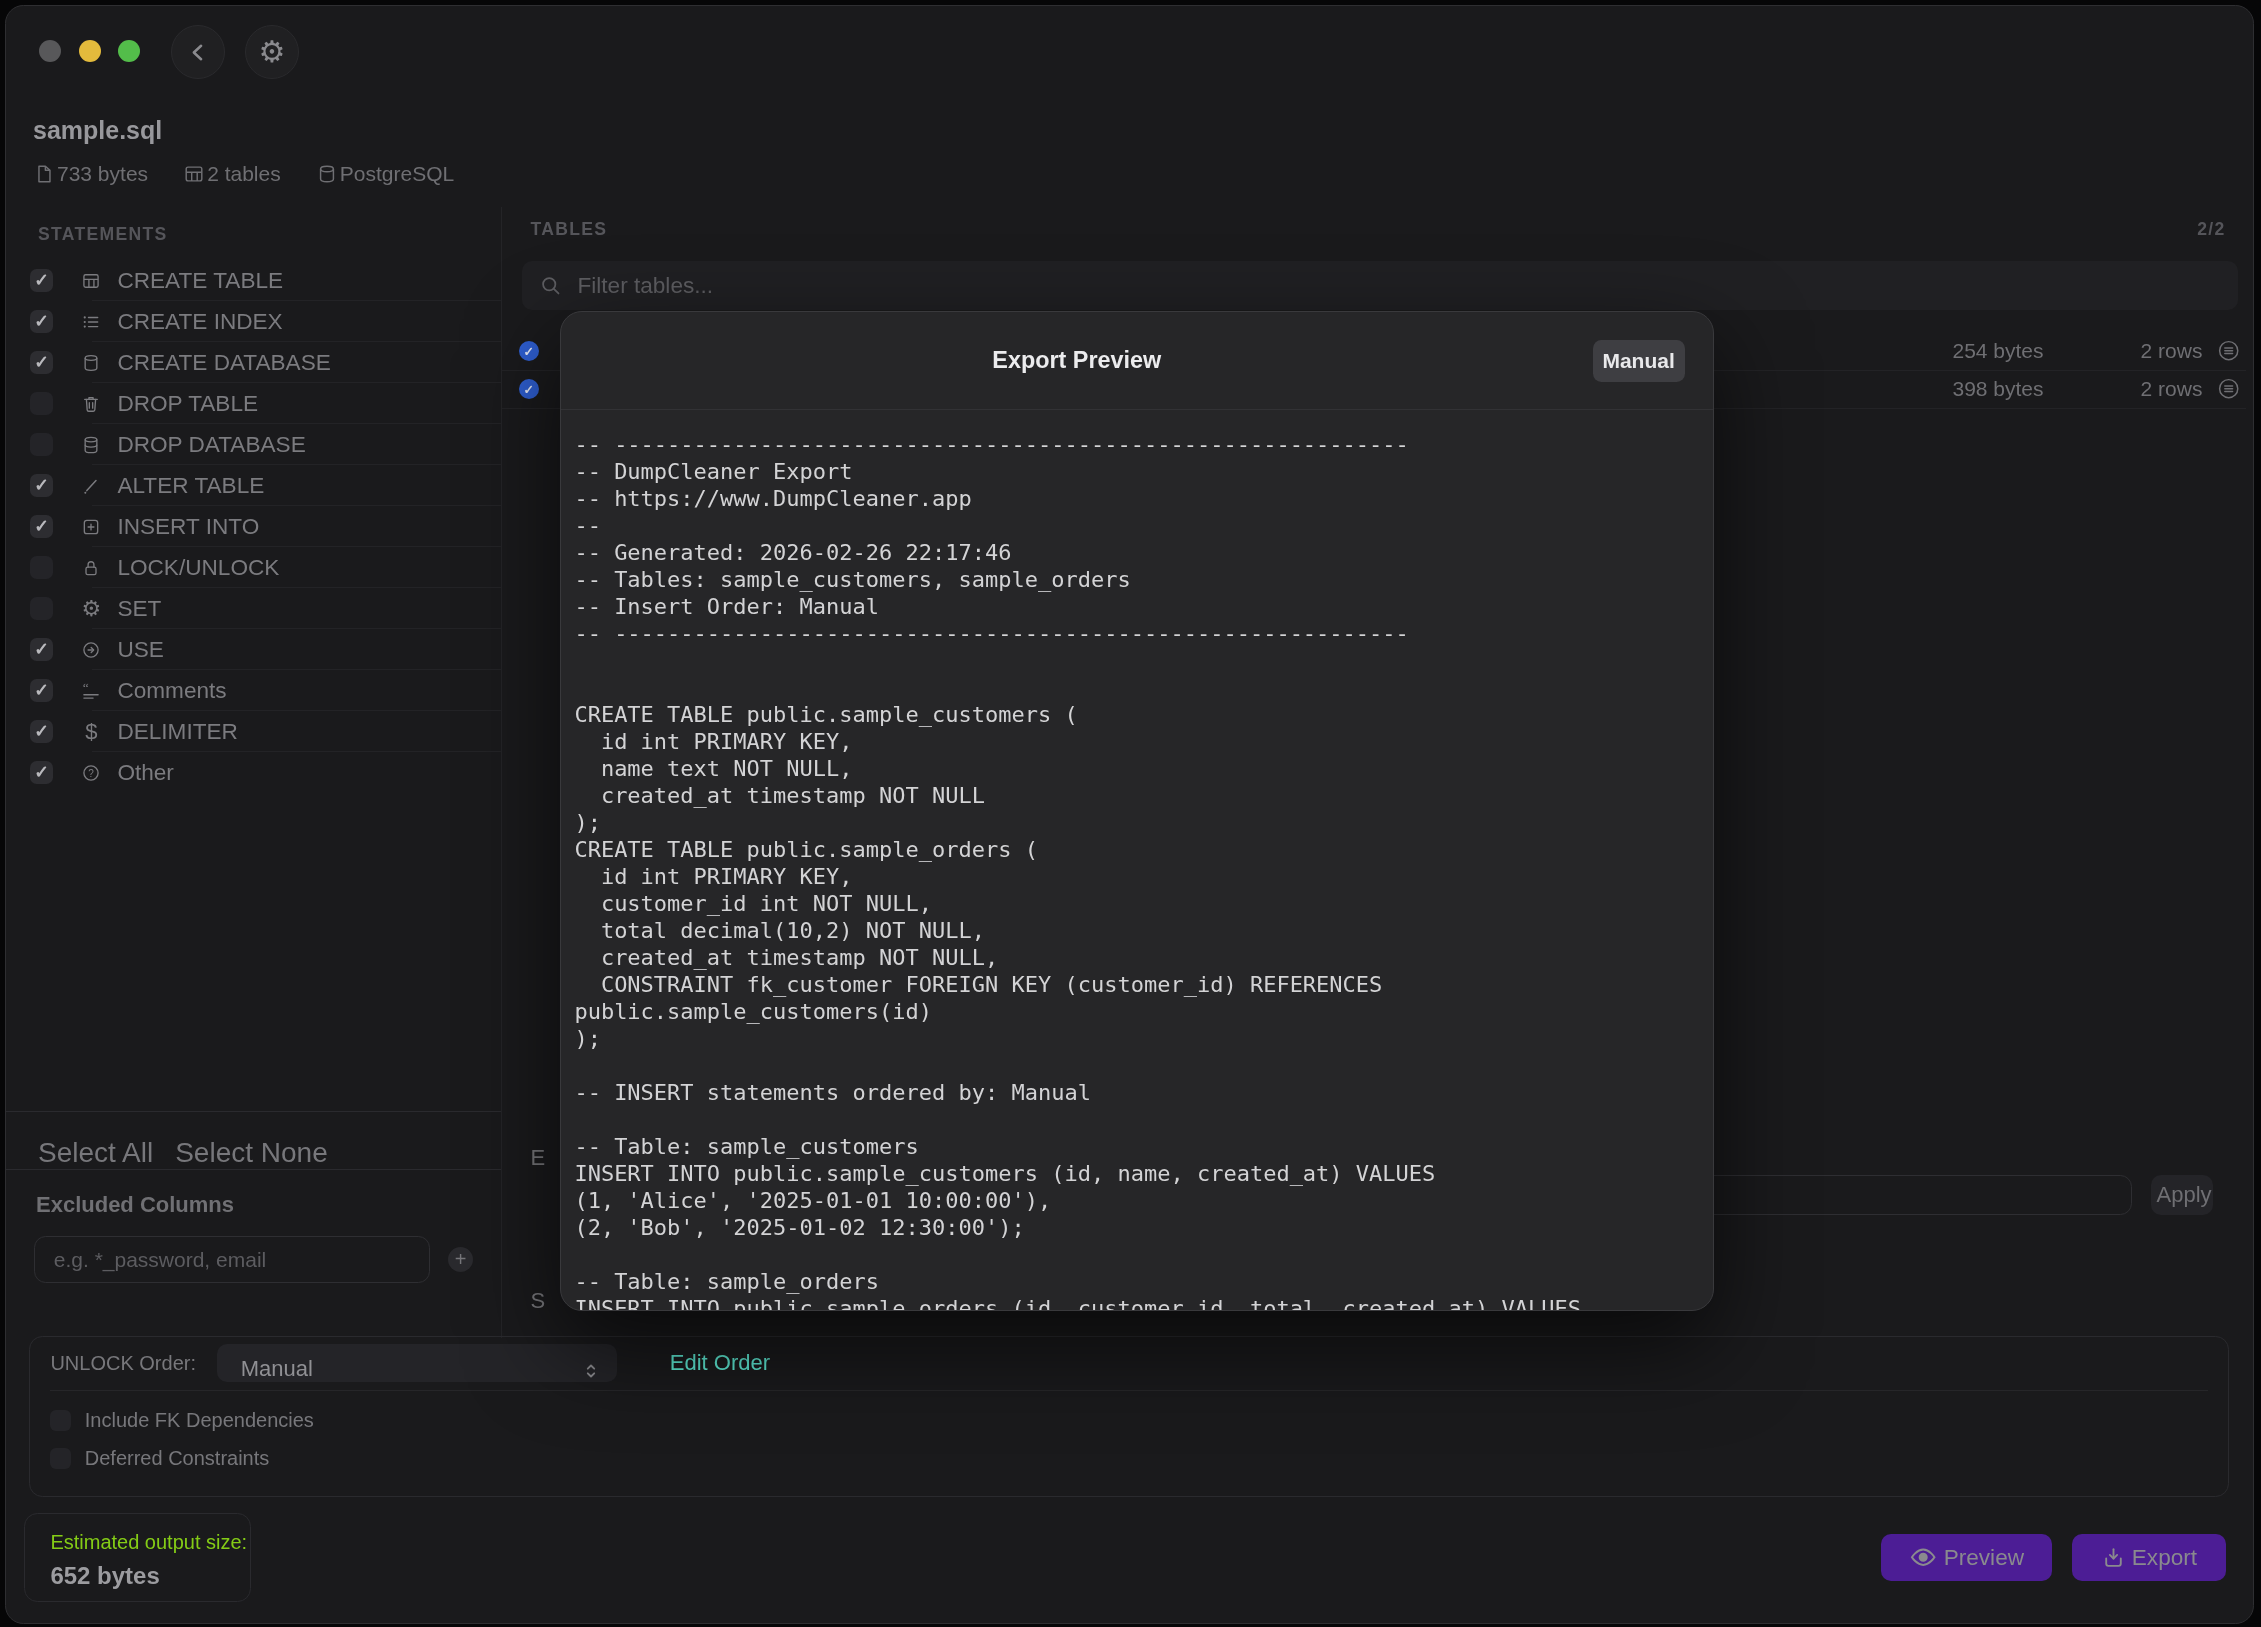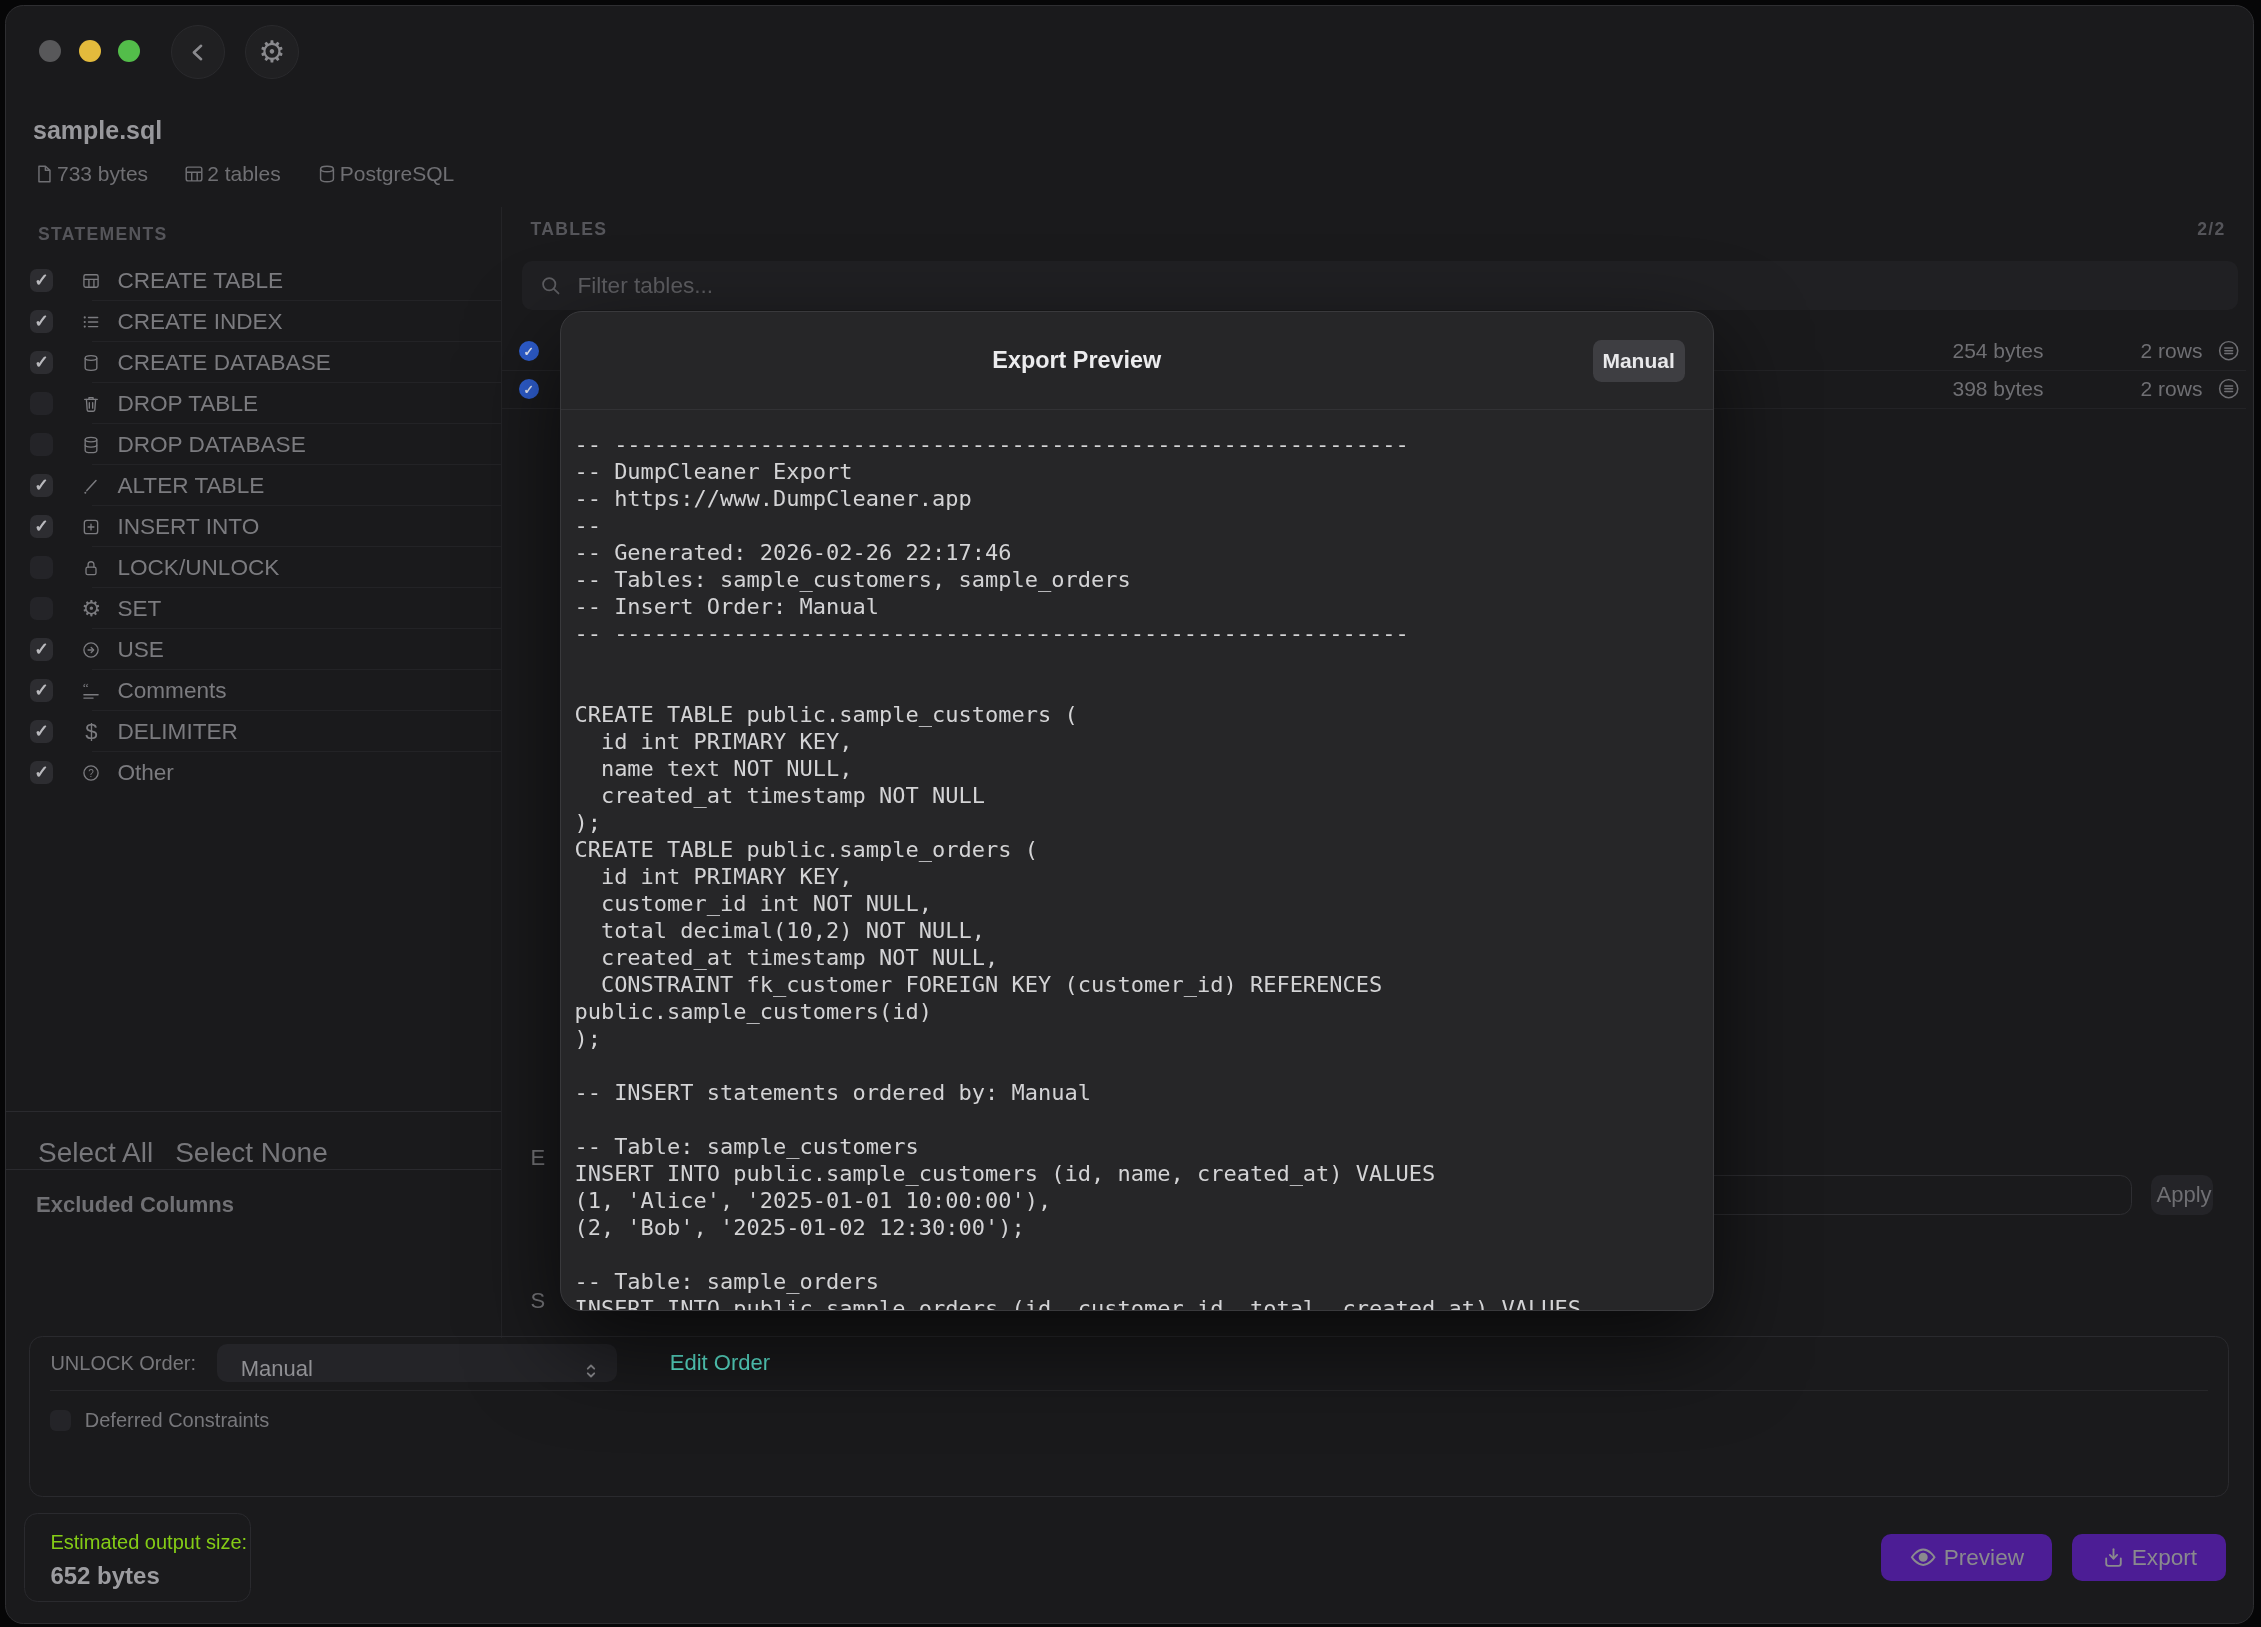--- a/index.html
+++ b/index.html
@@ -301,20 +301,26 @@
             <span class="stmt-label">Other</span>
           </div>
         </div>
 
       <div class="sidebar-bottom">
         <div class="selrow">
           <span>Select All</span>
           <span>Select None</span>
         </div>
         <div class="excl-label">Excluded Columns</div>
+        <div class="excl-row">
+          <input class="excl-input" placeholder="e.g. *_password, email" style="">
+          <button class="plus-btn">
+            <span>+</span>
+          </button>
+        </div>
       </div>
     </aside>
 
     <main class="main">
       <div class="tables-head">
         <span class="section-label">TABLES</span>
         <span class="section-label">2/2</span>
       </div>
       <div class="filter">
         <span style="color:#5d5d61;display:flex;">
@@ -371,20 +377,24 @@
             <svg width="22" height="22" viewBox="0 0 24 24" fill="none" stroke="currentColor" stroke-width="2" stroke-linecap="round" stroke-linejoin="round">
                 <path d="M8.5 9.5 12 6l3.5 3.5"></path>
                 <path d="M8.5 14.5 12 18l3.5-3.5"></path>
               </svg>
           </span>
         </div>
         <button class="edit-order">Edit Order</button>
       </div>
       <div class="footer-div"></div>
       <div class="fchecks" id="footer-checks">
+          <div class="fcheck-row">
+            <span class="fcheck-box"></span>
+            <span class="fcheck-label">Include FK Dependencies</span>
+          </div>
           <div class="fcheck-row">
             <span class="fcheck-box"></span>
             <span class="fcheck-label">Deferred Constraints</span>
           </div>
         </div>
     </div>
 
     <div class="estimate-box">
       <div class="est-label">Estimated output size:</div>
       <div class="est-value">652 bytes</div>

